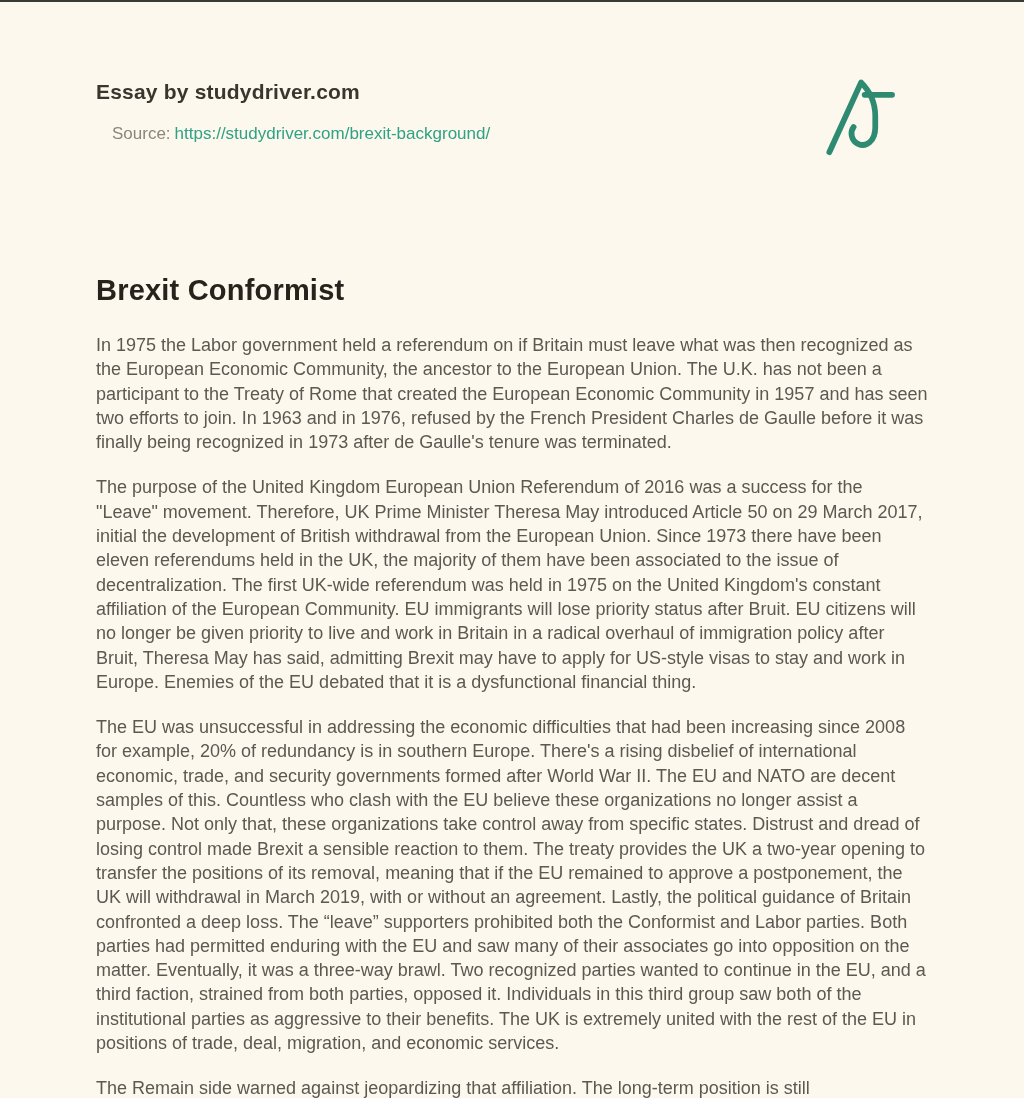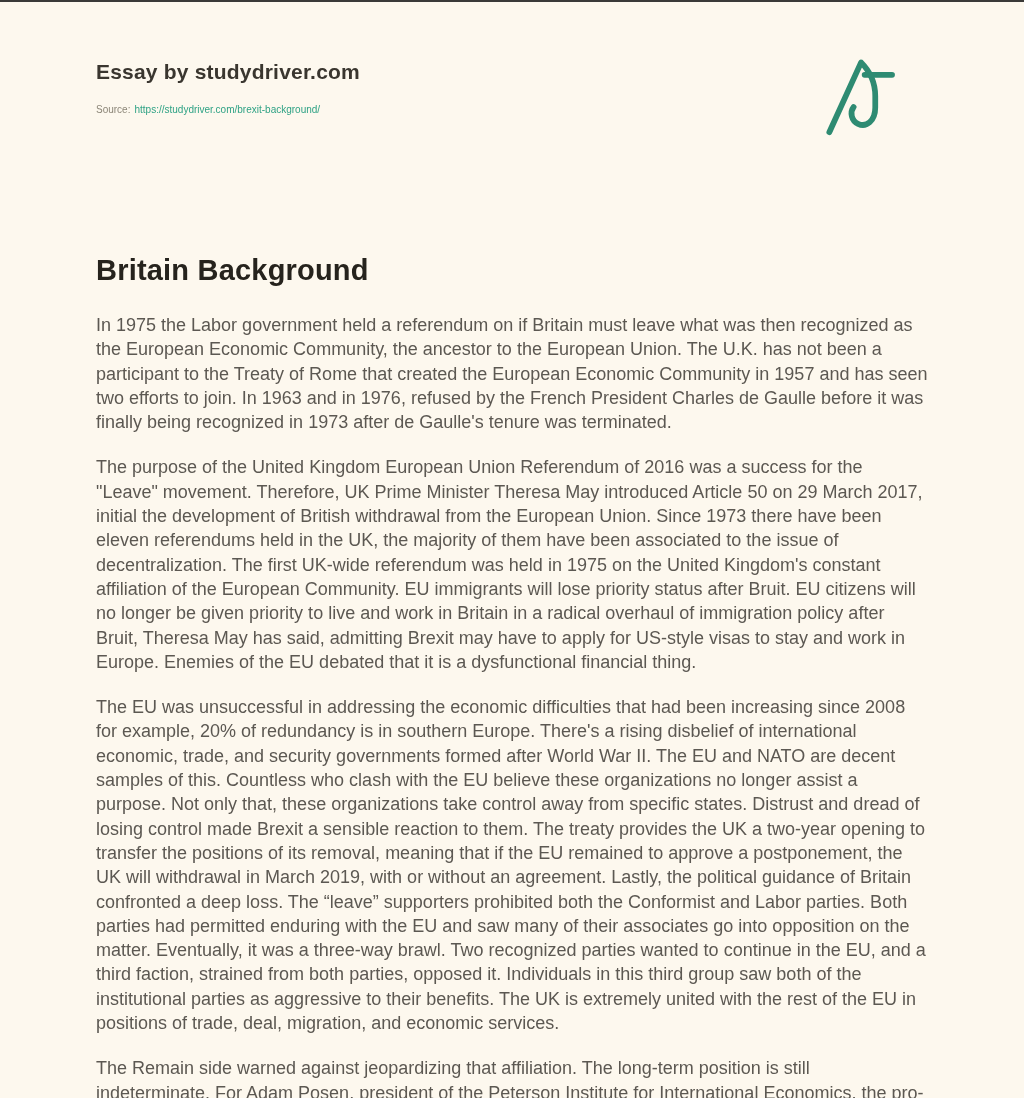--- a/index.html
+++ b/index.html
@@ -7,40 +7,41 @@
   body {
     background: #fdf8ee;
     font-family: "Liberation Sans", sans-serif;
   }
   .page {
     width: 1024px;
     height: 1098px;
     margin: 0 auto;
     background: #fdf8ee;
     border-top: 2px solid #3a3a38;
-    padding: 58px 96px 0 96px;
+    padding: 78px 96px 0 96px;
     overflow: hidden;
     position: relative;
   }
   .page-header {
     display: flex;
     justify-content: space-between;
     align-items: flex-start;
   }
   .byline {
     margin: 0 0 20px 0;
     font-size: 21px;
     font-weight: 700;
     color: #3a362f;
     letter-spacing: 0.2px;
   }
   .source-line {
-    margin: 0;
-    font-size: 10px;
+    margin: 16px;
+    font-size: 17px;
     color: #8c8678;
+    text-align: center;
   }
   .source-url {
     color: #2fa285;
     text-decoration: none;
     margin-left: 4px;
   }
   .logo {
     margin-top: -6px;
     margin-right: 28px;
     color: #2e8b72;
@@ -76,21 +77,21 @@
 
     <div class="logo">
       <svg viewBox="0 0 86 94" width="76" height="84" fill="none" stroke="currentColor" stroke-width="6.5" stroke-linecap="round" stroke-linejoin="round" aria-hidden="true">
         <path d="M6 88 L42 9 C54 21 58 33 58 47 L58 60 C58 75 48 83 38.5 78.5 C31 75 29 65.5 33.5 59.5"></path>
         <path d="M46 23 L77 23"></path>
       </svg>
     </div>
   </header>
 
   <main class="article">
-    <h1 class="title">Britain Background</h1>
+    <h1 class="title">Brexit Conformist</h1>
     <div>
         <p class="para">In 1975 the Labor government held a referendum on if Britain must leave what was then recognized as the European Economic Community, the ancestor to the European Union. The U.K. has not been a participant to the Treaty of Rome that created the European Economic Community in 1957 and has seen two efforts to join. In 1963 and in 1976, refused by the French President Charles de Gaulle before it was finally being recognized in 1973 after de Gaulle's tenure was terminated.</p>
         <p class="para">The purpose of the United Kingdom European Union Referendum of 2016 was a success for the "Leave" movement. Therefore, UK Prime Minister Theresa May introduced Article 50 on 29 March 2017, initial the development of British withdrawal from the European Union. Since 1973 there have been eleven referendums held in the UK, the majority of them have been associated to the issue of decentralization. The first UK-wide referendum was held in 1975 on the United Kingdom's constant affiliation of the European Community. EU immigrants will lose priority status after Bruit. EU citizens will no longer be given priority to live and work in Britain in a radical overhaul of immigration policy after Bruit, Theresa May has said, admitting Brexit may have to apply for US-style visas to stay and work in Europe. Enemies of the EU debated that it is a dysfunctional financial thing.</p>
         <p class="para">The EU was unsuccessful in addressing the economic difficulties that had been increasing since 2008 for example, 20% of redundancy is in southern Europe. There's a rising disbelief of international economic, trade, and security governments formed after World War II. The EU and NATO are decent samples of this. Countless who clash with the EU believe these organizations no longer assist a purpose. Not only that, these organizations take control away from specific states. Distrust and dread of losing control made Brexit a sensible reaction to them. The treaty provides the UK a two-year opening to transfer the positions of its removal, meaning that if the EU remained to approve a postponement, the UK will withdrawal in March 2019, with or without an agreement. Lastly, the political guidance of Britain confronted a deep loss. The “leave” supporters prohibited both the Conformist and Labor parties. Both parties had permitted enduring with the EU and saw many of their associates go into opposition on the matter. Eventually, it was a three-way brawl. Two recognized parties wanted to continue in the EU, and a third faction, strained from both parties, opposed it. Individuals in this third group saw both of the institutional parties as aggressive to their benefits. The UK is extremely united with the rest of the EU in positions of trade, deal, migration, and economic services.</p>
         <p class="para">The Remain side warned against jeopardizing that affiliation. The long-term position is still indeterminate. For Adam Posen, president of the Peterson Institute for International Economics, the pro-Brexit camp's financial opinions was</p>
       </div>
   </main>
 
 </div>
 

